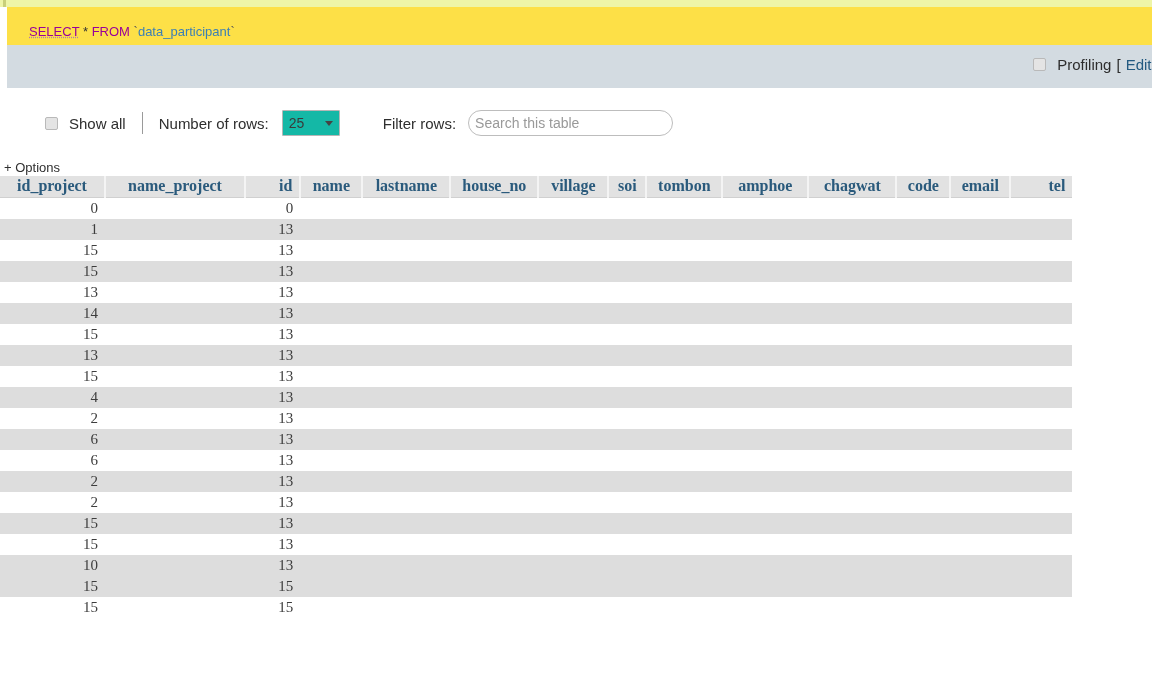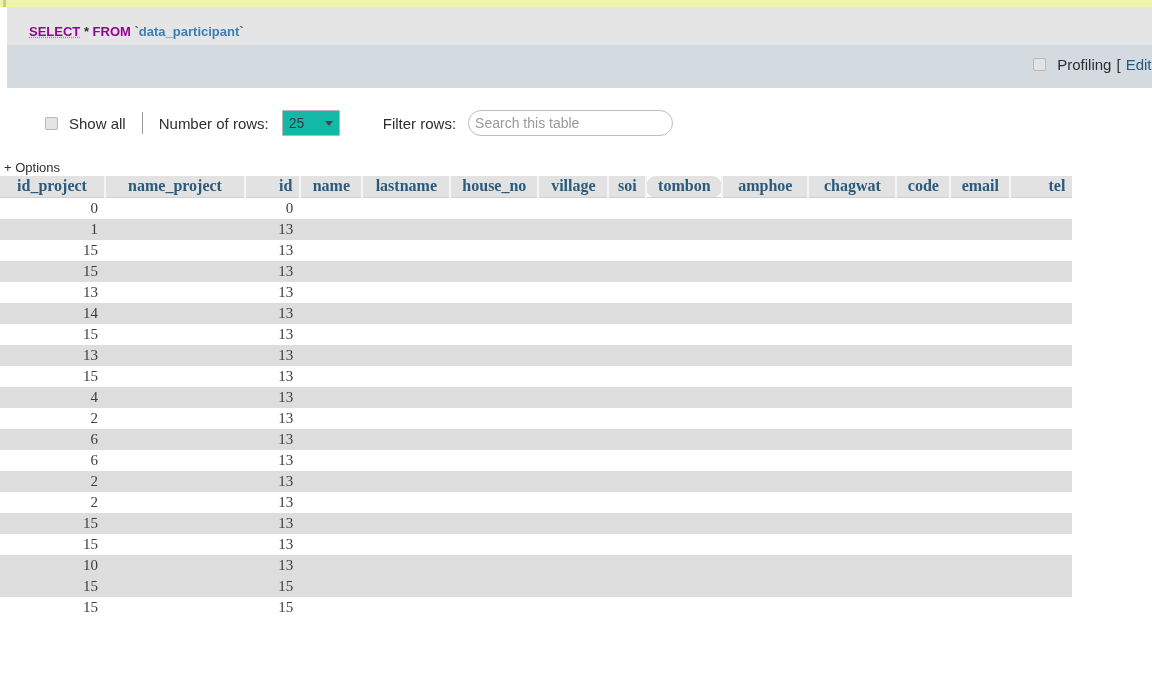--- a/index.html
+++ b/index.html
@@ -35,23 +35,22 @@
     background: #c9cf7a;
   }
 
   
   .sql-panel {
     position: absolute;
     top: 7px;
     left: 7px;
     width: 1145px;
     height: 38px;
-    background: #e5e5e5;
+    background: #fde047;
     box-sizing: border-box;
-    font-weight: bold;
   }
   .sql-text {
     position: absolute;
     top: 17px;
     left: 22px;
     font-family: "Liberation Sans", sans-serif;
     font-size: 13px;
     white-space: nowrap;
   }
   .kw-select {
@@ -269,21 +268,21 @@
   <thead>
     <tr>
         <th style="width: 105px;">id_project</th>
         <th style="width: 140px;">name_project</th>
         <th style="width: 36px; padding-left: 33px;">id</th>
         <th style="width: 62px;">name</th>
         <th style="width: 88px;">lastname</th>
         <th style="width: 88px;">house_no</th>
         <th style="width: 70px;">village</th>
         <th style="width: 38px; margin-top: 42px;">soi</th>
-        <th style="width: 76px; border-radius: 10px;">tombon</th>
+        <th style="width: 76px;">tombon</th>
         <th style="width: 86px;">amphoe</th>
         <th style="width: 88px;">chagwat</th>
         <th style="width: 54px;">code</th>
         <th style="width: 60px; margin-left: 12px;">email</th>
         <th style="width: 62px; text-align: right;">tel</th>
       </tr>
   </thead>
   <tbody>
       <tr class="odd">
         <td>0</td>

